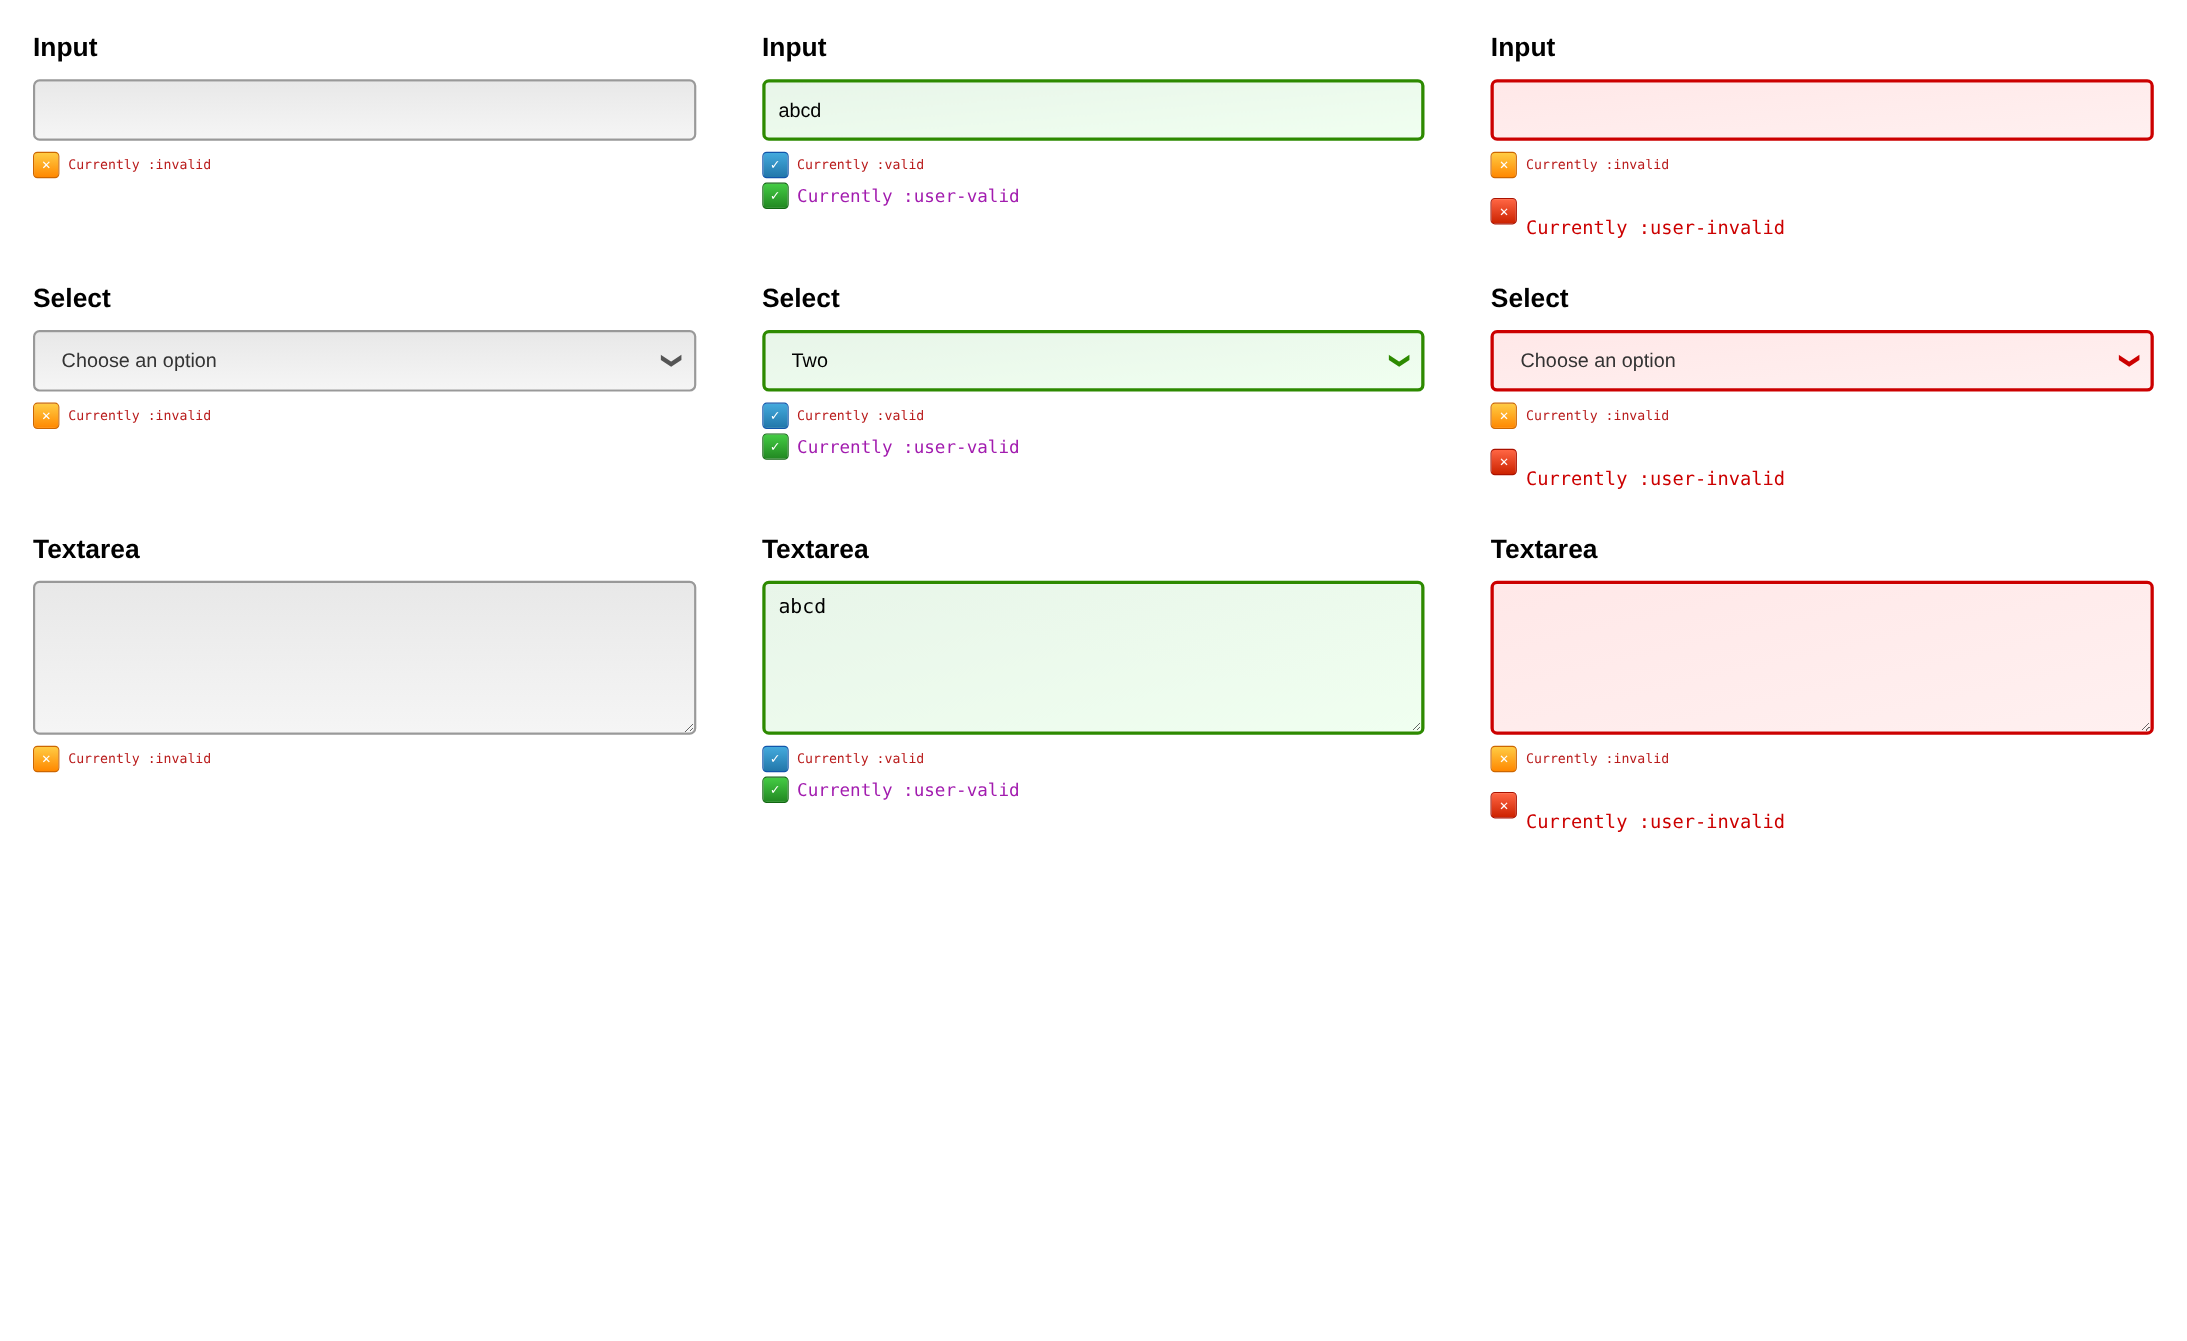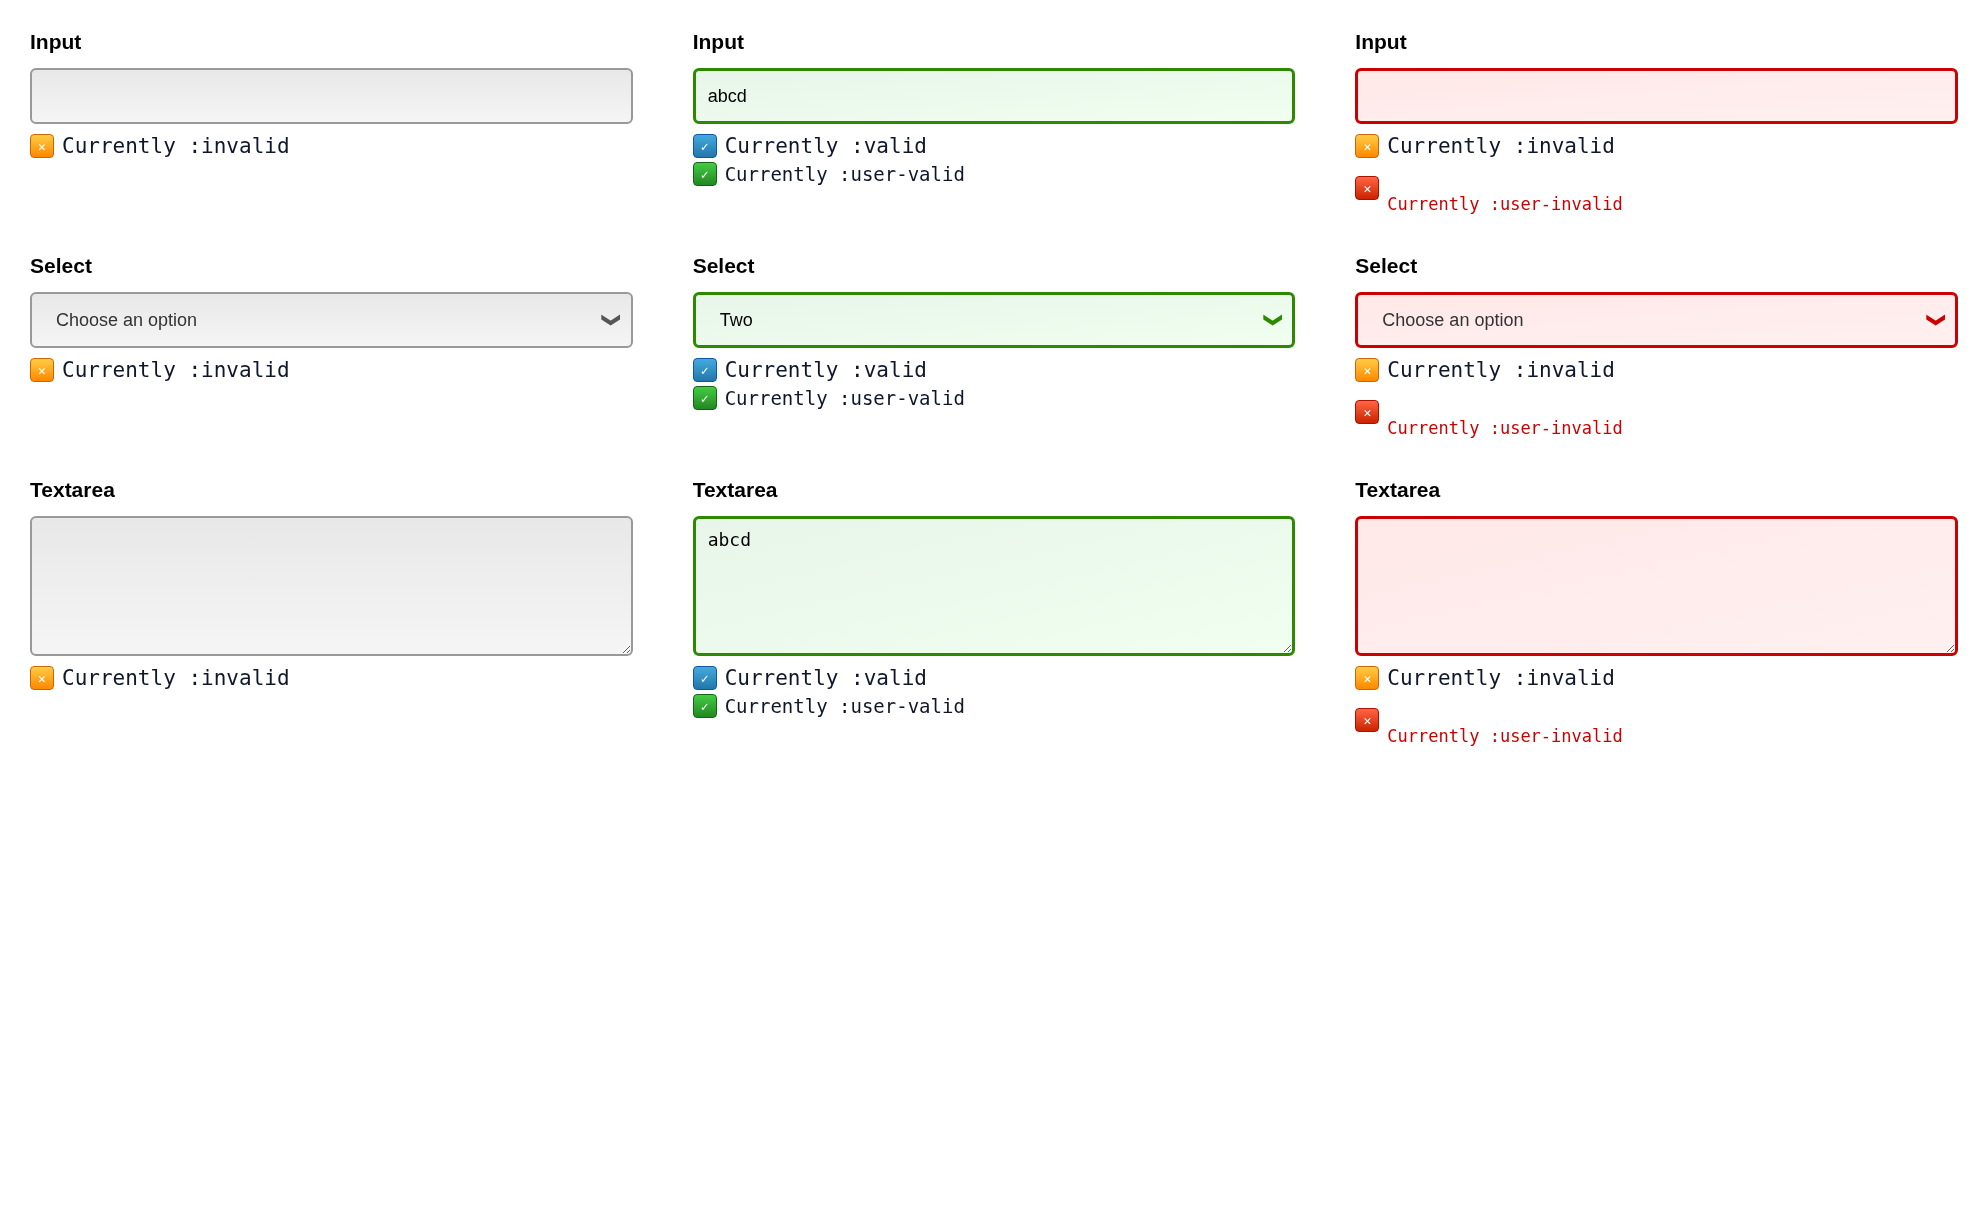--- a/index.html
+++ b/index.html
@@ -16,21 +16,21 @@
       gap: 40px 60px;
     }
 
     .cell {
       display: flex;
       flex-direction: column;
       gap: 10px;
     }
 
     .field-label {
-      font-size: 21px;
+      font-size: 24px;
       font-weight: bold;
       color: #000;
       margin-bottom: 4px;
     }
 
     
     .input-field {
       width: 100%;
       height: 56px;
       border-radius: 6px;
@@ -180,33 +180,33 @@
       color: #fff;
     }
 
     .badge-red {
       background: linear-gradient(to bottom, #ff6644, #cc2200);
       border: 1px solid #aa1100;
       color: #fff;
     }
 
     .status-text {
-      color: #0f172a;
-      font-size: 21px;
+      color: #b91c1c;
+      font-size: 12px;
     }
 
     .status-text-red {
       color: #cc0000;
       font-size: 17px;
       margin-top: 32px;
     }
 
     .status-text-green {
-      color: #0f172a;
-      font-size: 19px;
+      color: #a21caf;
+      font-size: 16px;
     }
   </style>
 </head>
 <body>
 
 <div class="grid">
 
   <div class="cell">
     <div class="field-label">Input</div>
     <input class="input-field input-default" type="text" value="" style="">

